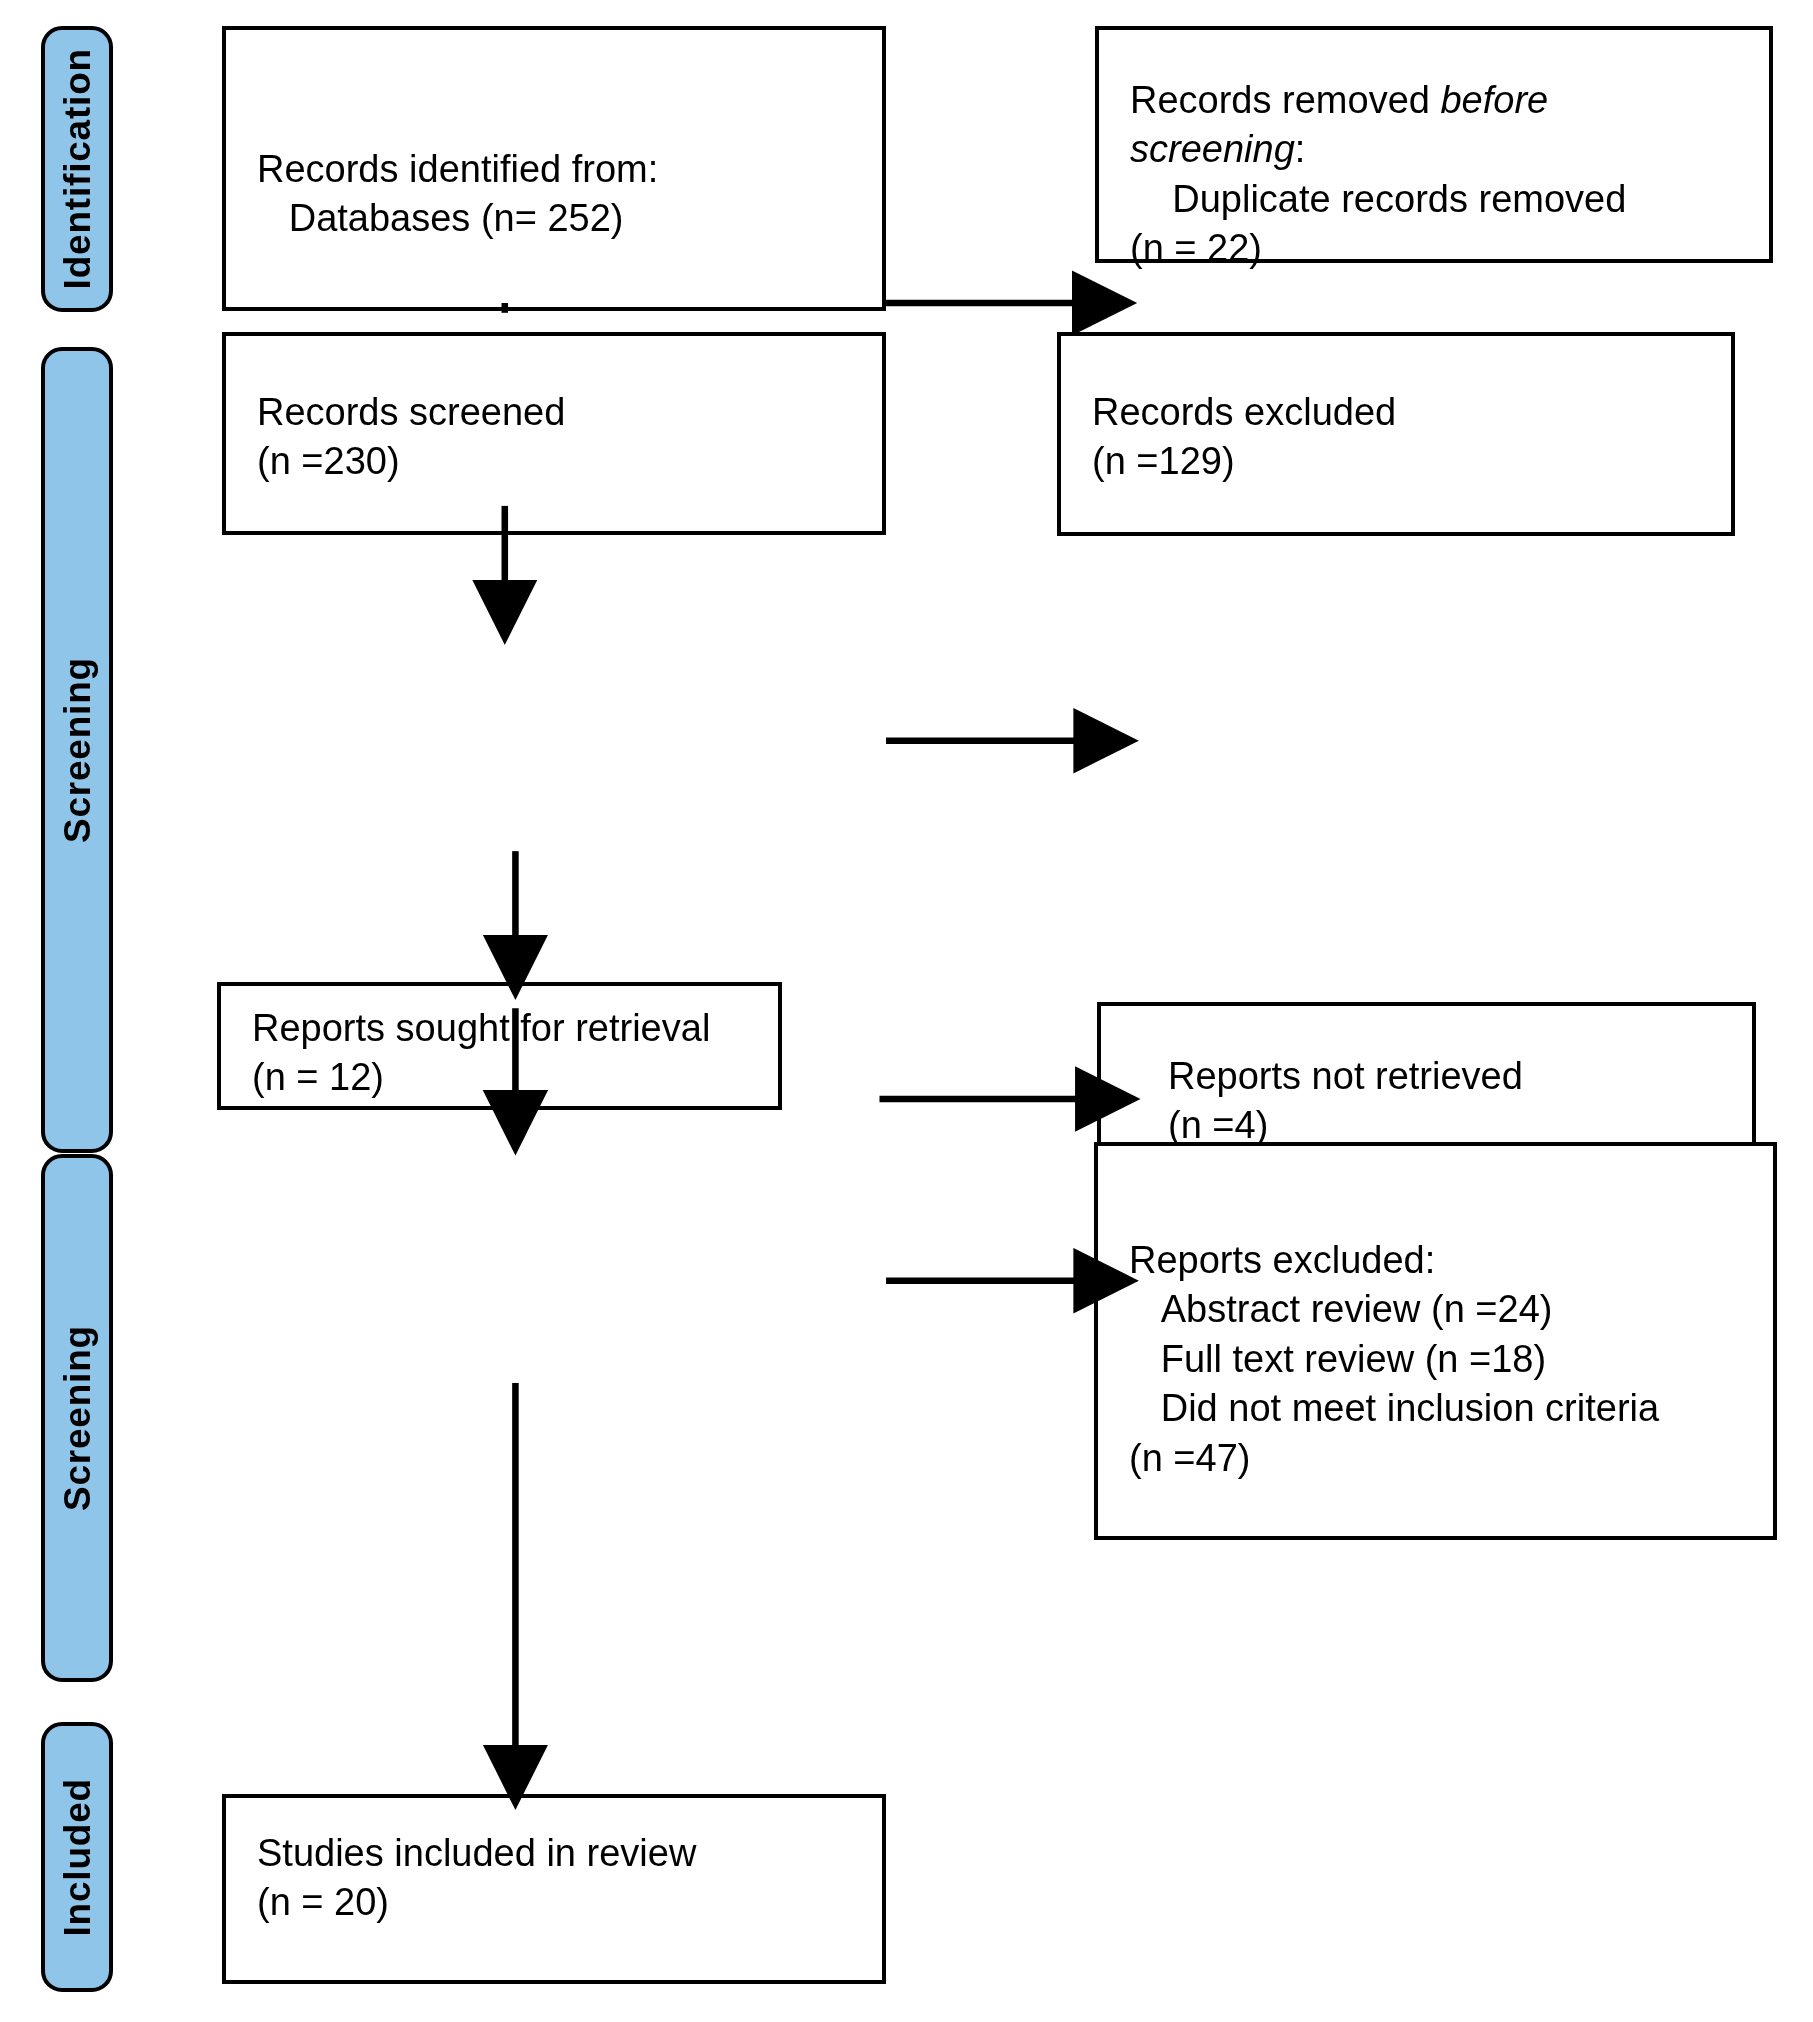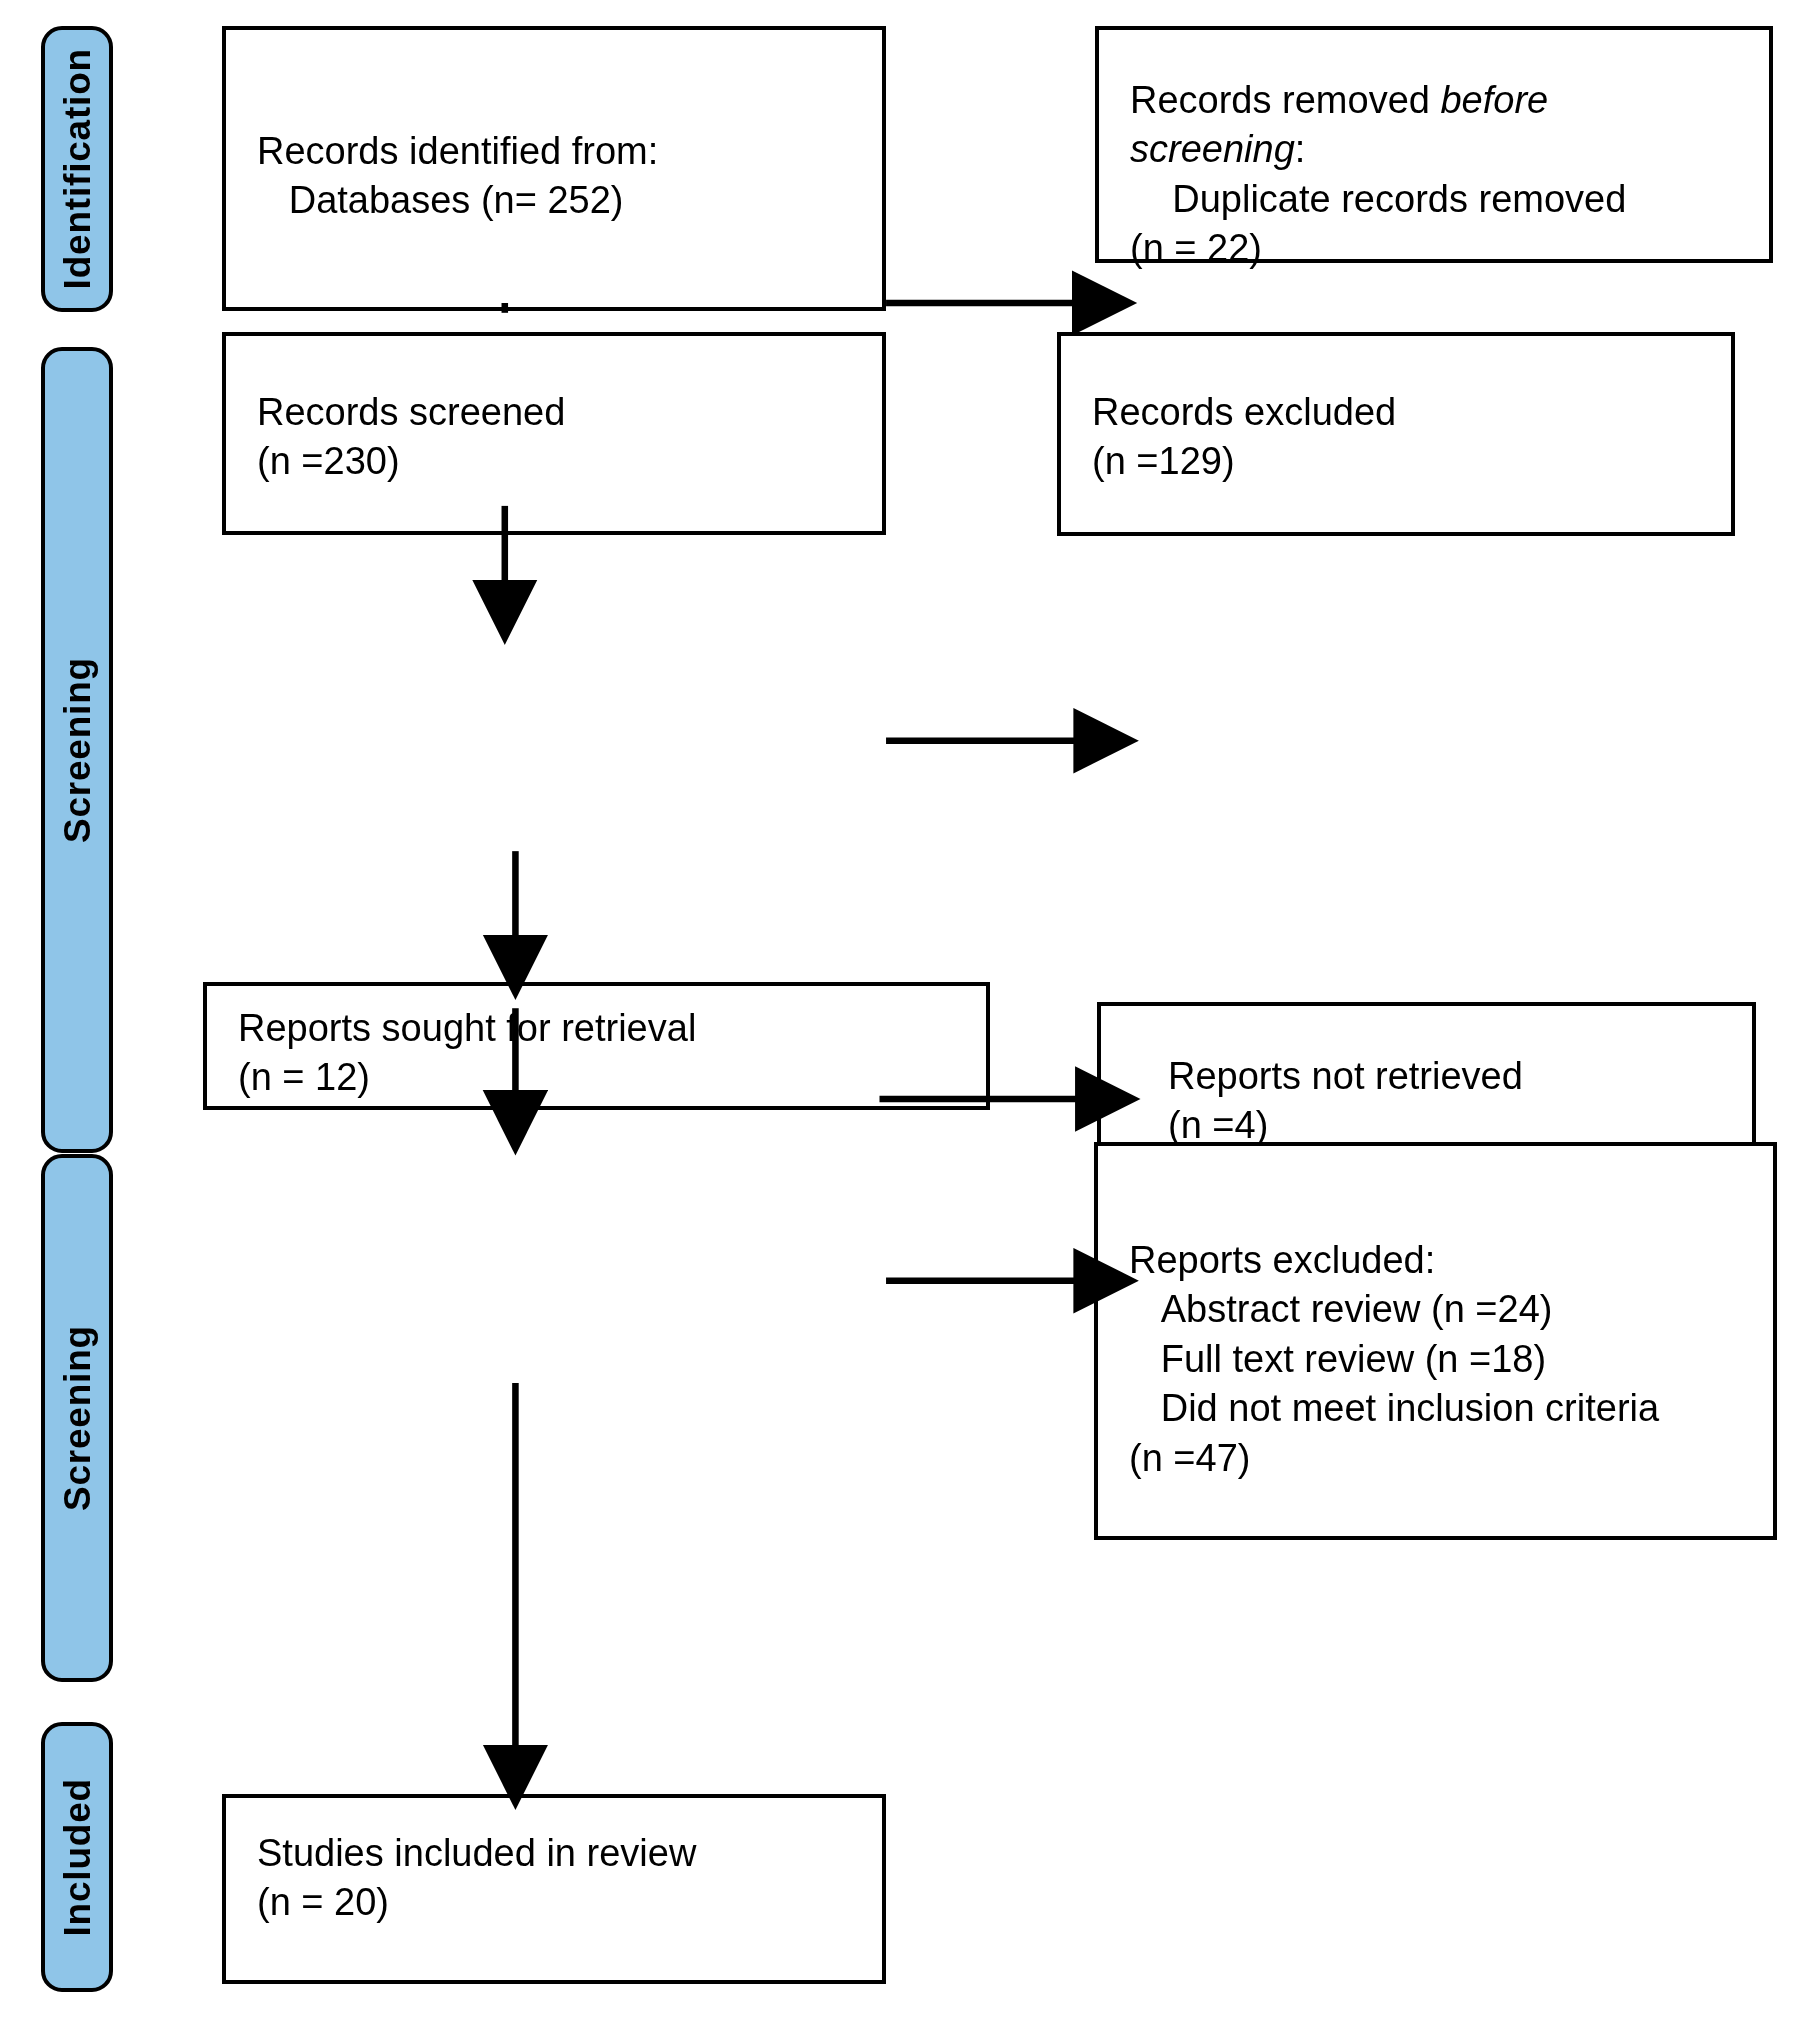--- a/index.html
+++ b/index.html
@@ -82,36 +82,36 @@
 
   <div class="phase-bar" style="left:41px; top:1154px; width:72px; height:528px;">
     <span class="phase-label">Screening</span>
   </div>
 
   <div class="phase-bar" style="left:41px; top:1722px; width:72px; height:270px;">
     <span class="phase-label">Included</span>
   </div>
 
   <div class="flow-box" style="left:222px; top:26px; width:664px; height:285px;">
-    <div class="box-text" style="top:97px;"><span>Records identified from:</span><br><span>   Databases (n= 252)</span></div>
+    <div class="box-text" style="top:115px;"><span>Records identified from:</span><br><span>   Databases (n= 252)</span></div>
   </div>
 
   <div class="flow-box" style="left:1095px; top:26px; width:678px; height:237px;">
     <div class="box-text" style="top:46px;"><span>Records removed </span><em>before</em><br><em>screening</em><span>:</span><br><span>    Duplicate records removed</span><br><span>(n = 22)</span></div>
   </div>
 
   <div class="flow-box" style="left:222px; top:332px; width:664px; height:203px;">
     <div class="box-text" style="top:52px;"><span>Records screened</span><br><span>(n =230)</span></div>
   </div>
 
   <div class="flow-box" style="left:1057px; top:332px; width:678px; height:204px;">
     <div class="box-text" style="top:52px;"><span>Records excluded</span><br><span>(n =129)</span></div>
   </div>
 
-  <div class="flow-box" style="left:203px; top:982px; width:787px; height:128px;">
+  <div class="flow-box" style="left:217px; top:982px; width:565px; height:128px;">
     <div class="box-text" style="top:18px;"><span>Reports sought for retrieval</span><br><span>(n = 12)</span></div>
   </div>
 
   <div class="flow-box" style="left:1097px; top:1002px; width:659px; height:188px;">
     <div class="box-text" style="top:46px;margin-left:36px;"><span>Reports not retrieved</span><br><span>(n =4)</span></div>
   </div>
 
 
   <div class="flow-box" style="left:1094px; top:1142px; width:683px; height:398px;">
     <div class="box-text" style="top:90px;"><span>Reports excluded:</span><br><span>   Abstract review (n =24)</span><br><span>   Full text review (n =18)</span><br><span>   Did not meet inclusion criteria</span><br><span>(n =47)</span></div>

